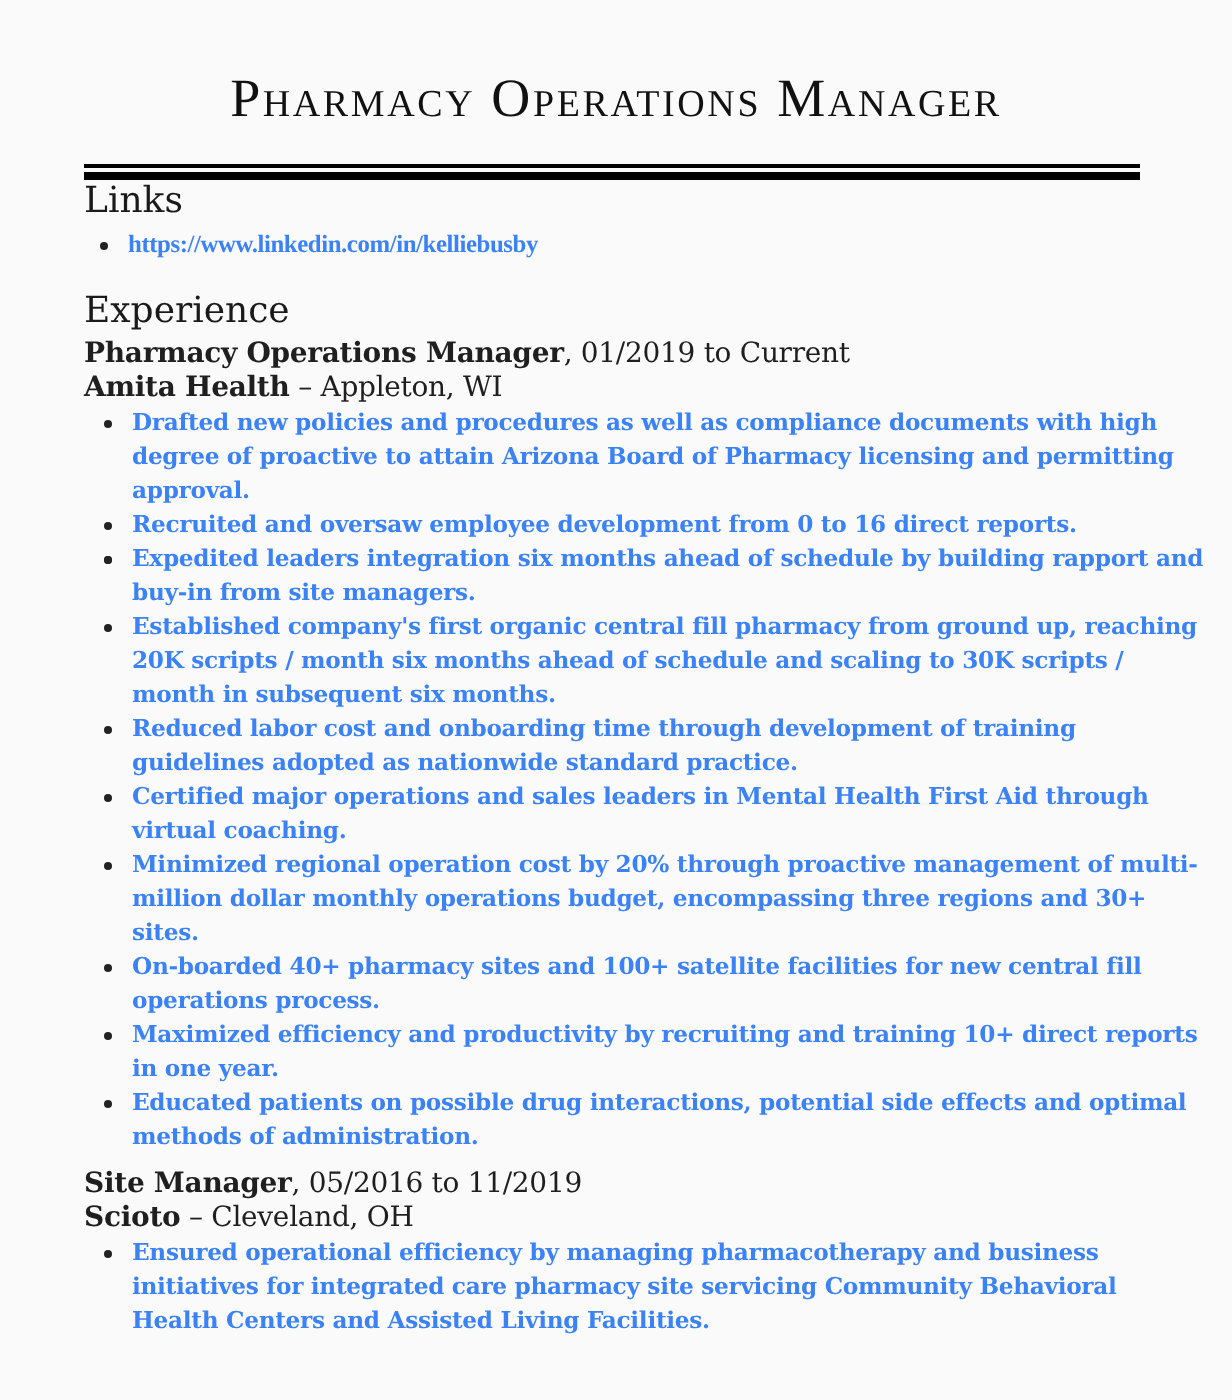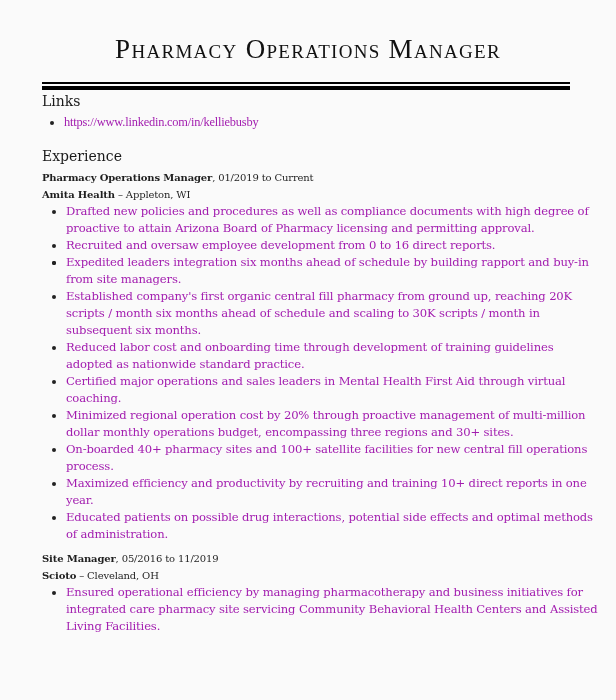--- a/index.html
+++ b/index.html
@@ -51,41 +51,42 @@
       height: 4px;
       background: #000;
     }
     .content {
       position: absolute;
       left: 42px;
       top: 90px;
       width: 560px;
     }
     .section-heading {
-      font-size: 14px;
+      font-size: 18px;
       font-family: "DejaVu Serif", serif;
       color: #1a1a1a;
       margin: 0;
       line-height: 20px;
       font-weight: normal;
     }
     .sec-links { margin-top: 1px; }
     .sec-exp { margin-top: 15px; }
     ul {
       margin: 0;
       padding: 0;
       list-style: none;
     }
     li {
       position: relative;
       padding-left: 24px;
       font-size: 11.6px;
       line-height: 17px;
       letter-spacing: -0.15px;
-      color: #a21caf;
+      color: #3b82f6;
+      font-weight: bold;
     }
     li .bullet {
       position: absolute;
       left: 10px;
       top: 7px;
       width: 4px;
       height: 4px;
       border-radius: 50%;
       background: #222;
     }
@@ -93,21 +94,21 @@
       margin-top: 3px;
     }
     .links-list li {
       padding-left: 22px;
       font-family: "Liberation Serif", serif;
       font-size: 12.4px;
       letter-spacing: -0.2px;
     }
     .links-list li .bullet { left: 8px; }
     .job-title-line, .company-line {
-      font-size: 10px;
+      font-size: 14px;
       line-height: 17px;
       letter-spacing: -0.15px;
       color: #1f1f1f;
     }
     .job-title-line { margin-top: 3px; }
     .bold { font-weight: bold; }
     .job-block-2 { margin-top: 7px; }
     .job-block-2 .job-title-line { margin-top: 0; }
   </style>
 </head>

